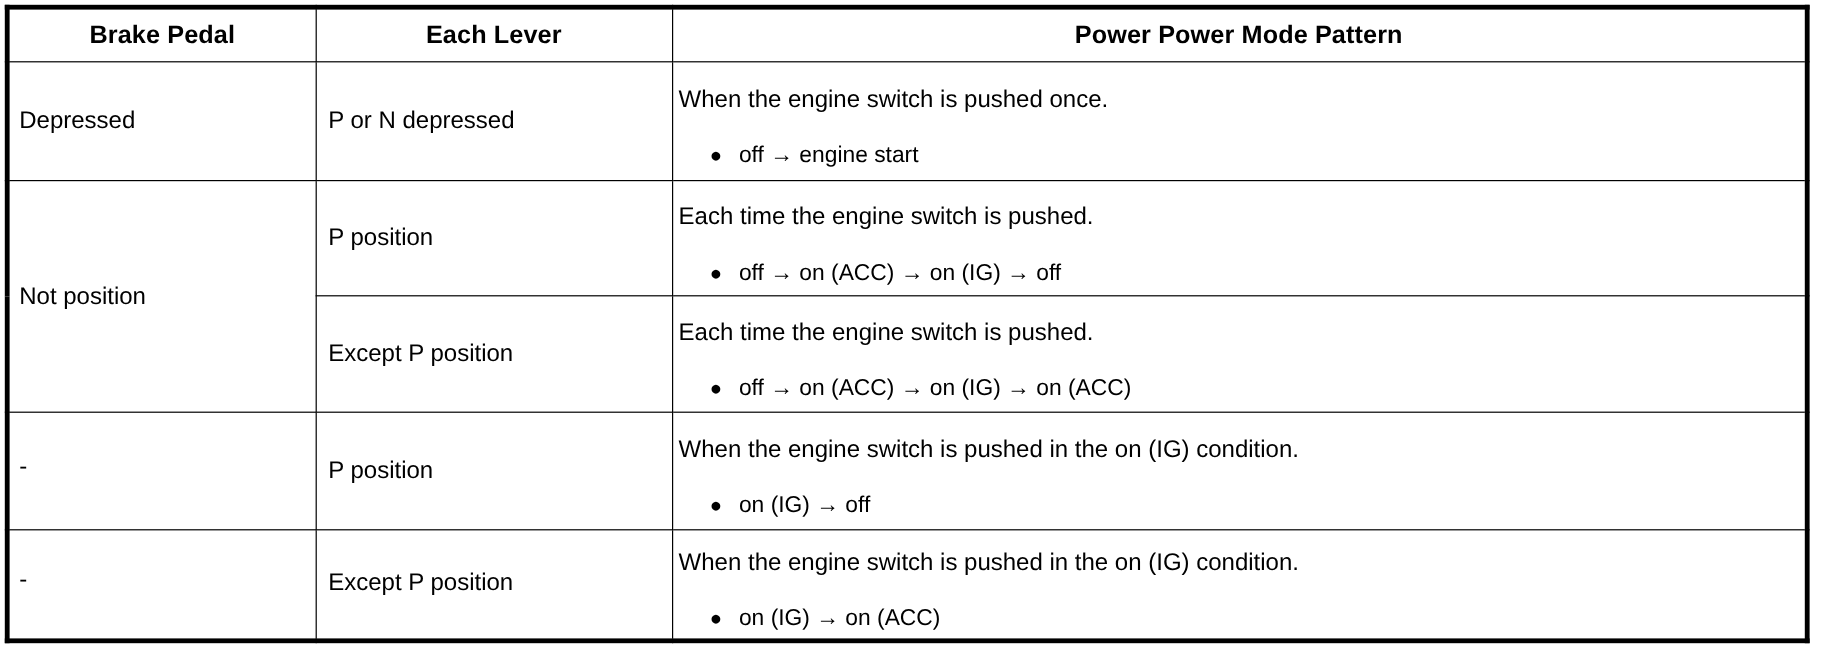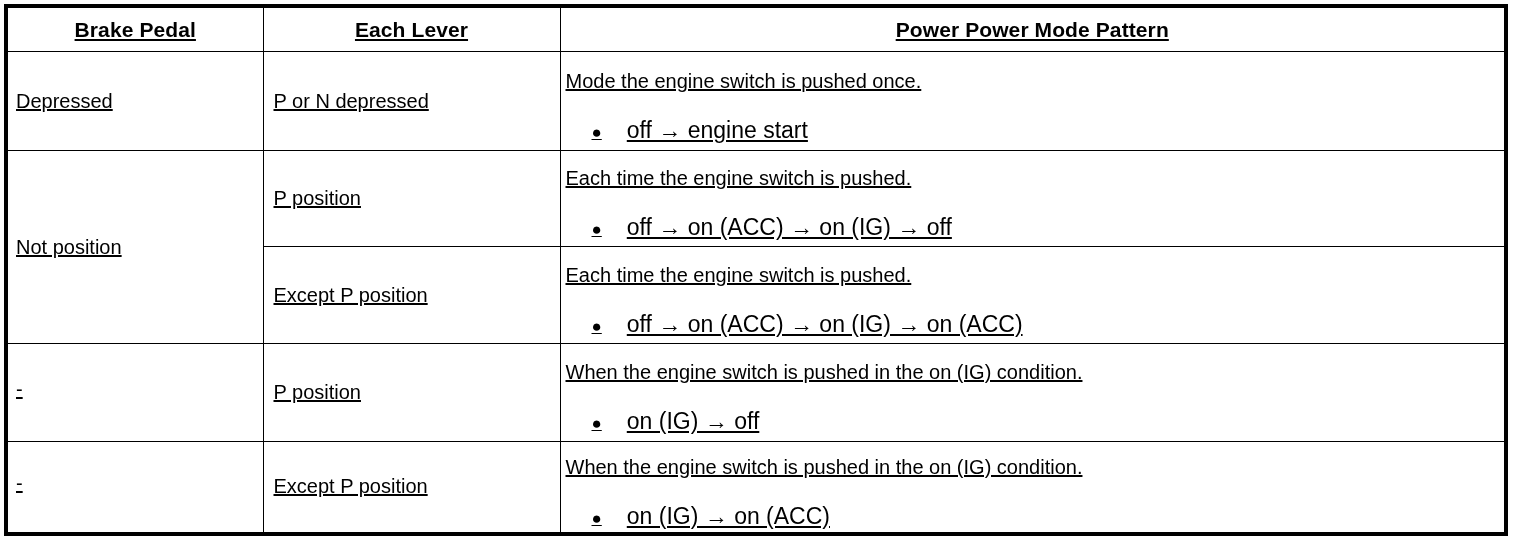--- a/index.html
+++ b/index.html
@@ -15,21 +15,20 @@
     overflow: hidden;
   }
 
   .table-wrap {
     position: absolute;
     left: 4px;
     top: 4px;
     width: 1500px;
     height: 454px;
     box-sizing: border-box;
-    text-decoration: underline;
   }
 
   table.spec {
     border-collapse: collapse;
     table-layout: fixed;
     width: 1500px;
     height: 531px;
     background: #ffffff;
   }
 
@@ -87,24 +86,23 @@
     align-items: baseline;
     margin-top: 26px;
     padding-left: 26px;
   }
   .bullet-dot {
     font-size: 17px;
     line-height: 1;
     margin-right: 14px;
   }
   .bullet-text {
-    font-size: 23px;
+    font-size: 19px;
     line-height: 1.1;
     white-space: nowrap;
-    margin-left: 11px;
   }
 
   .dash { font-size: 20px; }
 
   
   tr.r-head { height: 43px; }
   tr.r1 { height: 99px; }
   tr.r2 { height: 96px; }
   tr.r3 { height: 97px; }
   tr.r4 { height: 98px; }
@@ -147,21 +145,21 @@
 
       <tr class="r1">
         <td class="brake-top" rowspan="1">
           <span class="cell-text">Depressed</span>
         </td>
         <td class="col2">
           <span class="cell-text">P or N depressed</span>
         </td>
         <td class="pattern">
           <div class="pattern-inner">
-            <div class="pattern-line">Mode the engine switch is pushed once.</div>
+            <div class="pattern-line">When the engine switch is pushed once.</div>
             <div class="bullet-row">
               <span class="bullet-dot">●</span>
               <span class="bullet-text">off → engine start</span>
             </div>
           </div>
         </td>
       </tr>
 
       <tr class="r2">
         <td class="brake-merged" rowspan="2">

